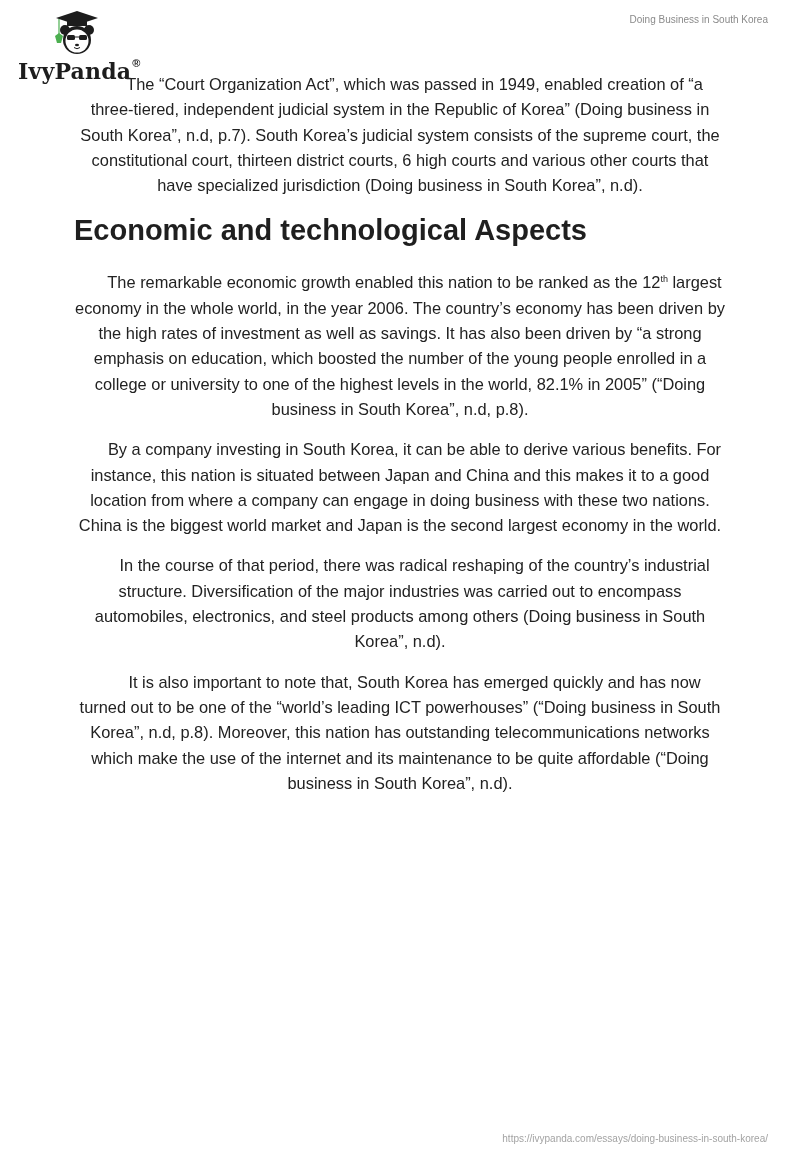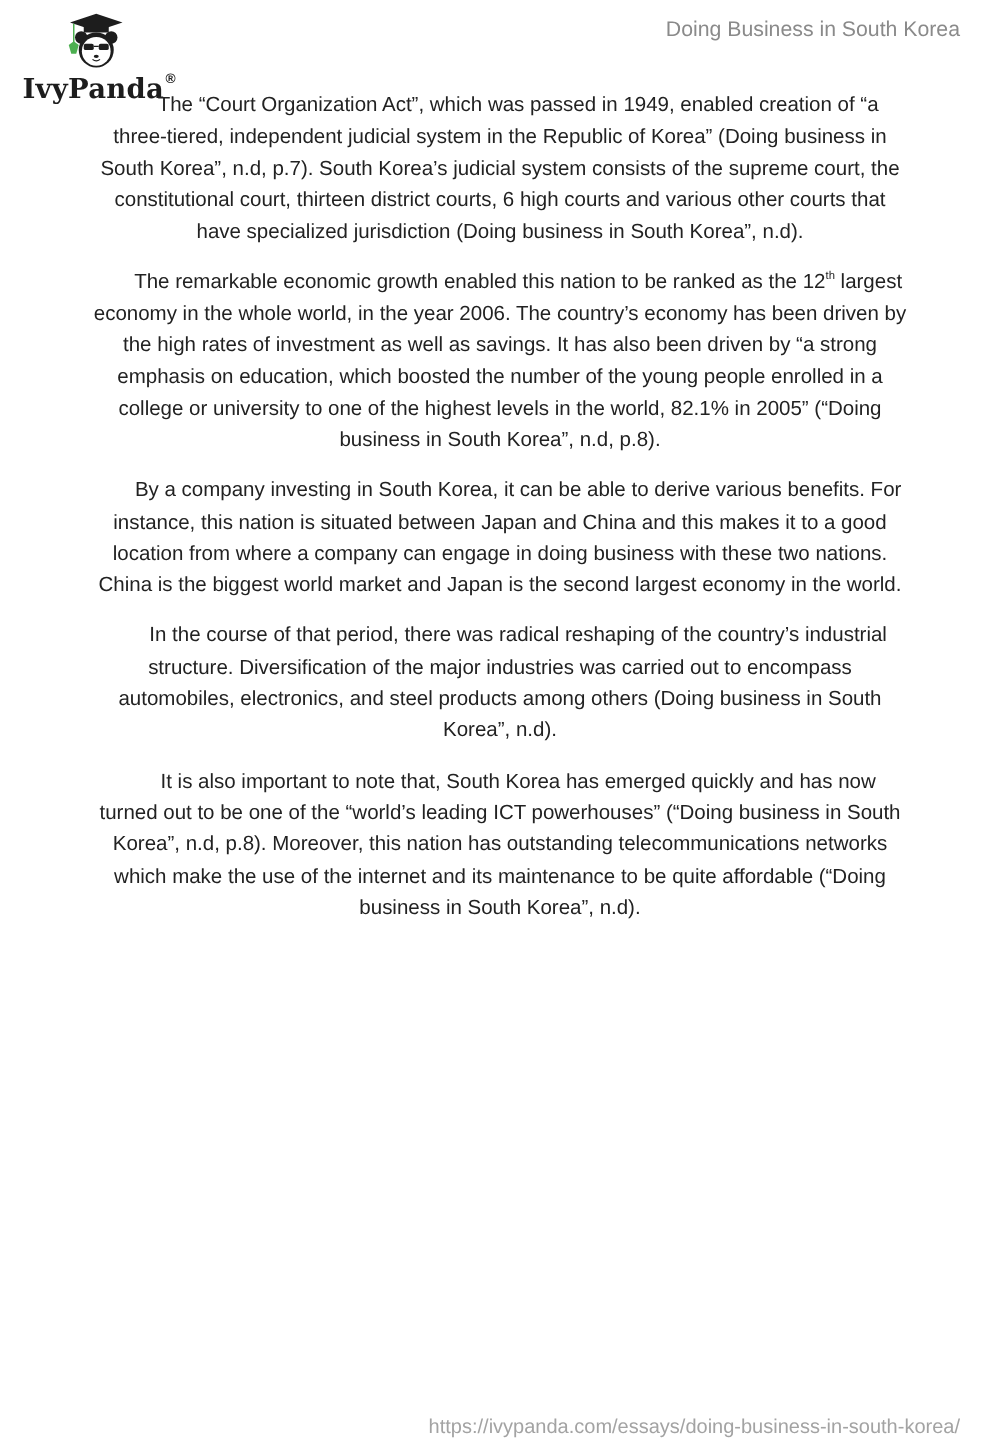--- a/index.html
+++ b/index.html
@@ -46,21 +46,21 @@
       font-family: "Liberation Sans", sans-serif;
       font-size: 11px;
       vertical-align: super;
       position: relative;
       top: -4px;
       margin-left: 1px;
     }
     .doc-title {
       position: absolute;
       right: 32px; top: 14px;
-      font-size: 17px;
+      font-size: 10px;
       color: #8a8a8a;
     }
     .content {
       position: absolute;
       left: 74px; top: 72px;
       width: 652px;
     }
     p {
       margin: 0 0 15px 0;
       font-size: 16.4px;
@@ -77,21 +77,21 @@
       line-height: 34px;
     }
     sup {
       font-size: 9px;
       line-height: 0;
       vertical-align: super;
     }
     .footer-url {
       position: absolute;
       right: 32px; top: 1133px;
-      font-size: 16px;
+      font-size: 10px;
       color: #a3a3a3;
     }
   </style>
 </head>
 <body>
 
 <div class="header">
   <div class="logo">
     <svg class="logo-icon" viewBox="0 0 58 48">
 
@@ -115,20 +115,21 @@
       <path d="M26,39.5 Q29,42 32,39.5" stroke="#1d1d1d" stroke-width="1" fill="none"></path>
     </svg>
     <span class="logo-text"><span>IvyPanda</span><span class="logo-reg">®</span></span>
   </div>
   <div class="doc-title">Doing Business in South Korea</div>
 </div>
 
 <div class="content">
   <p class="indent">The “Court Organization Act”, which was passed in 1949, enabled creation of “a three-tiered, independent judicial system in the Republic of Korea” (Doing business in South Korea”, n.d, p.7). South Korea’s judicial system consists of the supreme court, the constitutional court, thirteen district courts, 6 high courts and various other courts that have specialized jurisdiction (Doing business in South Korea”, n.d).</p>
 
+  <h2>Economic and technological Aspects</h2>
 
   <p class="indent"><span>The remarkable economic growth enabled this nation to be ranked as the 12</span><sup>th</sup><span> largest economy in the whole world, in the year 2006. The country’s economy has been driven by the high rates of investment as well as savings. It has also been driven by “a strong emphasis on education, which boosted the number of the young people enrolled in a college or university to one of the highest levels in the world, 82.1% in 2005” (“Doing business in South Korea”, n.d, p.8).</span></p>
   <p class="indent">By a company investing in South Korea, it can be able to derive various benefits. For instance, this nation is situated between Japan and China and this makes it to a good location from where a company can engage in doing business with these two nations. China is the biggest world market and Japan is the second largest economy in the world.</p>
   <p class="indent">In the course of that period, there was radical reshaping of the country’s industrial structure. Diversification of the major industries was carried out to encompass automobiles, electronics, and steel products among others (Doing business in South Korea”, n.d).</p>
   <p class="indent">It is also important to note that, South Korea has emerged quickly and has now turned out to be one of the “world’s leading ICT powerhouses” (“Doing business in South Korea”, n.d, p.8). Moreover, this nation has outstanding telecommunications networks which make the use of the internet and its maintenance to be quite affordable (“Doing business in South Korea”, n.d).</p>
 </div>
 
 <div class="footer-url">https://ivypanda.com/essays/doing-business-in-south-korea/</div>
 
 </body></html>

